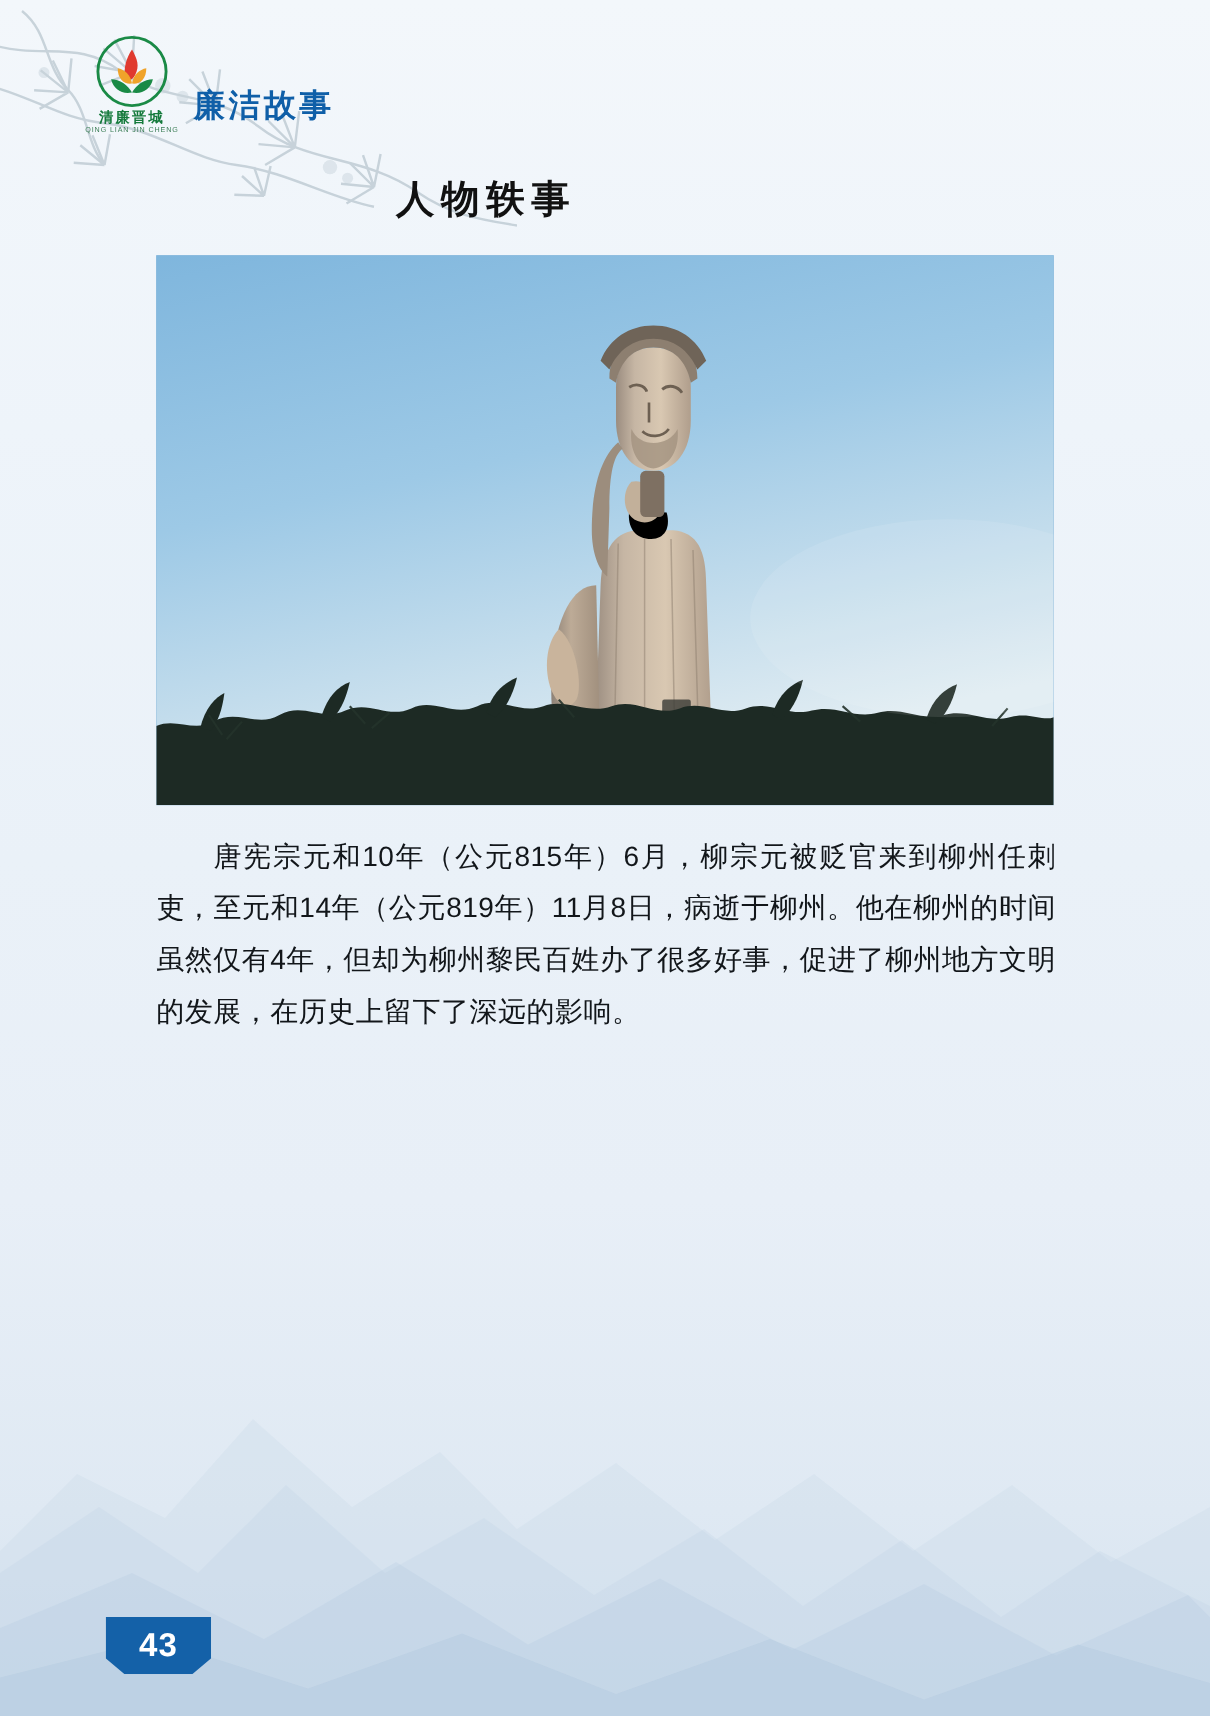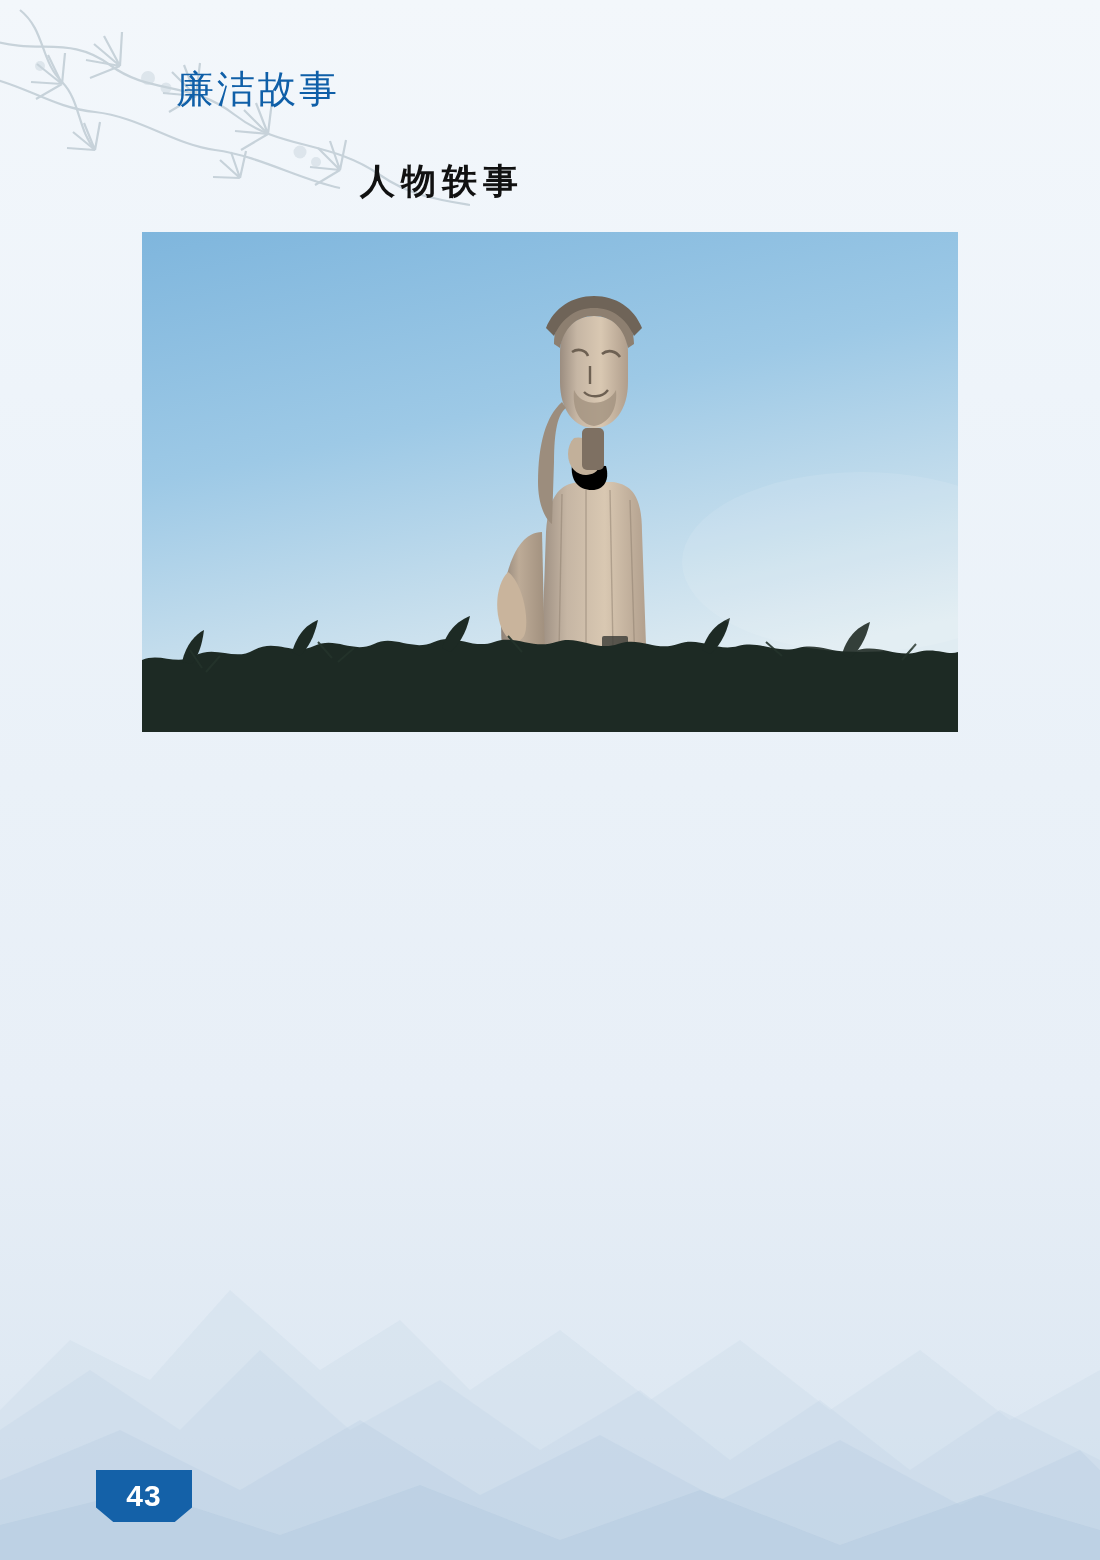--- a/index.html
+++ b/index.html
@@ -75,23 +75,23 @@
   }
   .logo-sub-en {
     font-size: 6.5px;
     color: #3a7d55;
     letter-spacing: .8px;
     line-height: 9px;
   }
   .brand-title {
     position: absolute;
     left: 176px;
-    top: 64px;
-    font-size: 38px;
-    font-weight: normal;
+    top: 76px;
+    font-size: 29px;
+    font-weight: bold;
     color: #0f5fa8;
     letter-spacing: 3px;
   }
 
   
   .section-title {
     position: absolute;
     left: 0;
     top: 158px;
     width: 884px;
@@ -183,20 +183,32 @@
     <g fill="#9fb2bd" opacity="0.5">
       <circle cx="148" cy="78" r="7"></circle>
       <circle cx="166" cy="88" r="5.5"></circle>
       <circle cx="300" cy="152" r="6.5"></circle>
       <circle cx="316" cy="162" r="5"></circle>
       <circle cx="40" cy="66" r="5"></circle>
     </g>
   </svg>
 
   <div class="header">
+    <div class="logo">
+      <svg class="logo-mark" viewBox="0 0 66 66">
+        <circle cx="33" cy="33" r="31" fill="none" stroke="#1a8a46" stroke-width="2.6"></circle>
+        <path d="M33 13 C38 22 40 28 36 36 C33 42 29 42 27 37 C25 31 28 20 33 13 Z" fill="#e03a2f"></path>
+        <path d="M20 30 C26 31 32 36 33 44 C26 45 20 40 20 30 Z" fill="#f0a32a"></path>
+        <path d="M46 30 C40 31 34 36 33 44 C40 45 46 40 46 30 Z" fill="#f0a32a"></path>
+        <path d="M14 40 C22 40 29 45 33 52 C24 54 16 49 14 40 Z" fill="#1a8a46"></path>
+        <path d="M52 40 C44 40 37 45 33 52 C42 54 50 49 52 40 Z" fill="#1a8a46"></path>
+      </svg>
+      <div class="logo-sub">清廉晋城</div>
+      <div class="logo-sub-en">QING LIAN JIN CHENG</div>
+    </div>
     <div class="brand-title">廉洁故事</div>
   </div>
 
   <div class="section-title">人物轶事</div>
 
   <div class="photo">
     <svg width="816" height="500" viewBox="0 0 816 500" preserveAspectRatio="none">
       <defs>
         <linearGradient id="sky" x1="0" y1="0" x2="0.35" y2="1">
           <stop offset="0%" stop-color="#7fb6dd"></stop>
@@ -260,17 +272,18 @@
 
       <g stroke="#24332b" stroke-width="2" opacity="0.9">
         <path d="M60 436 l-12 -18 M64 440 l14 -16 M190 426 l-14 -16 M196 430 l16 -14 M380 420 l-14 -16 M640 424 l-16 -14 M760 428 l14 -16"></path>
       </g>
 
       <ellipse cx="720" cy="330" rx="180" ry="90" fill="#ffffff" opacity="0.10"></ellipse>
     </svg>
   </div>
 
   <div class="article">
+    <p class="para">唐宪宗元和10年（公元815年）6月，柳宗元被贬官来到柳州任刺吏，至元和14年（公元819年）11月8日，病逝于柳州。他在柳州的时间虽然仅有4年，但却为柳州黎民百姓办了很多好事，促进了柳州地方文明的发展，在历史上留下了深远的影响。</p>
   </div>
 
   <div class="page-badge">43</div>
 
 </div>
 
 </body></html>

